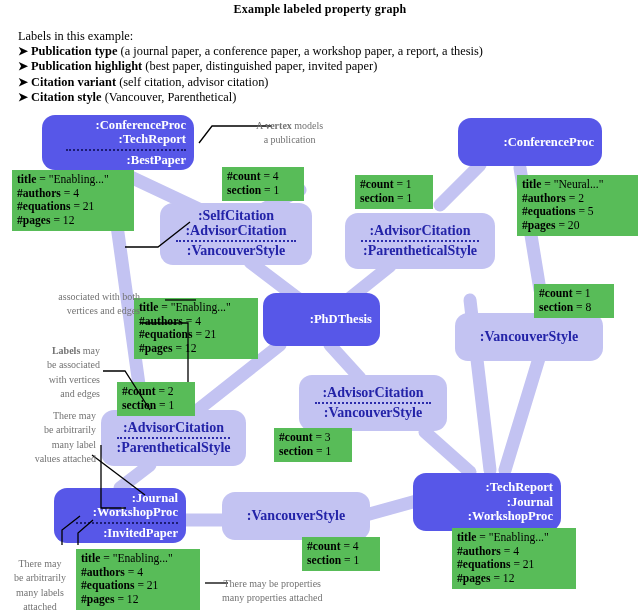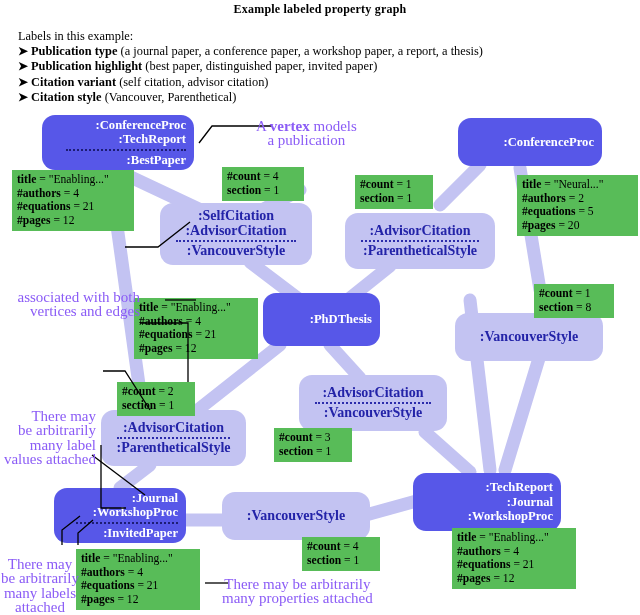--- a/index.html
+++ b/index.html
@@ -111,23 +111,23 @@
     line-height: 13.6px;
     padding: 3px 5px 4px 5px;
     box-sizing: border-box;
     white-space: nowrap;
   }
   .propbox .k { font-weight: bold; }
 
   
   .anno {
     position: absolute;
-    font-size: 15px;
+    font-size: 10px;
     line-height: 14.4px;
-    color: #8b5cf6;
+    color: #737373;
     white-space: nowrap;
   }
   .anno b { font-weight: bold; }
   .anno.center { text-align: center; }
   .anno.right { text-align: right; }
 </style>
 </head>
 <body>
 
 <div id="root">
@@ -341,34 +341,40 @@
       <div><span>A </span><b>vertex</b><span> models</span></div>
       <div>a publication</div>
     </div>
 
 
     <div class="anno right" style="left:0px; top:290px; width:140px;">
       <div>associated with both</div>
       <div>vertices and edges</div>
     </div>
 
+    <div class="anno right" style="left:0px; top:344px; width:100px;">
+      <div><b>Labels</b><span> may</span></div>
+      <div>be associated</div>
+      <div>with vertices</div>
+      <div>and edges</div>
+    </div>
 
     <div class="anno right" style="left:0px; top:409px; width:96px;">
       <div>There may</div>
       <div>be arbitrarily</div>
       <div>many label</div>
       <div>values attached</div>
     </div>
 
     <div class="anno center" style="left:0px; top:557px; width:80px;">
       <div>There may</div>
       <div>be arbitrarily</div>
       <div>many labels</div>
       <div>attached</div>
     </div>
 
     <div class="anno center" style="left:222px; top:577px;">
-      <div>There may be arbitrarily</div>
+      <div>There may be properties</div>
       <div>many properties attached</div>
     </div>
 
   </div>
 </div>
 
 </body></html>

